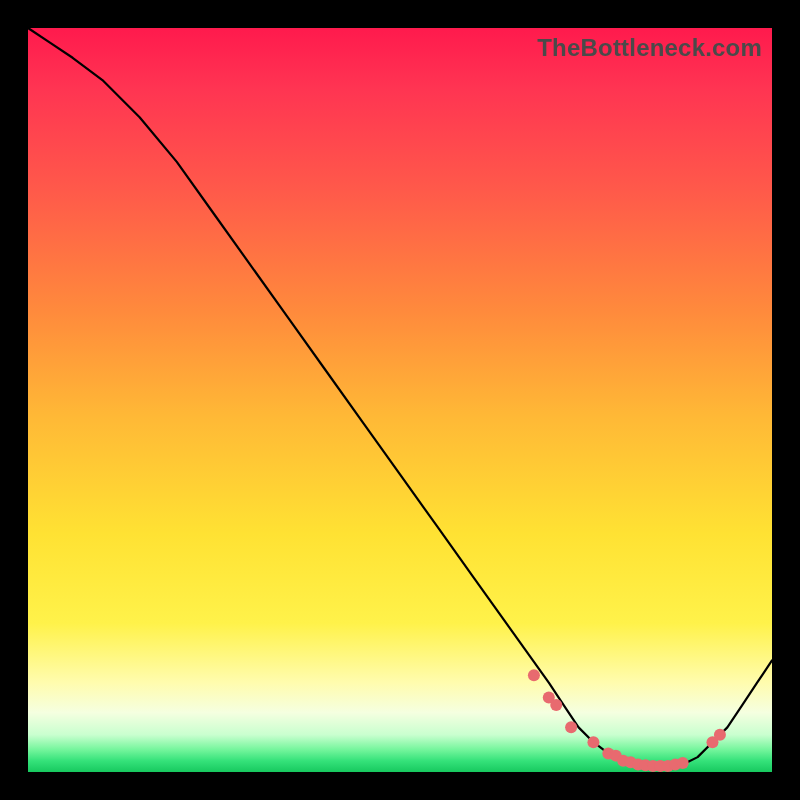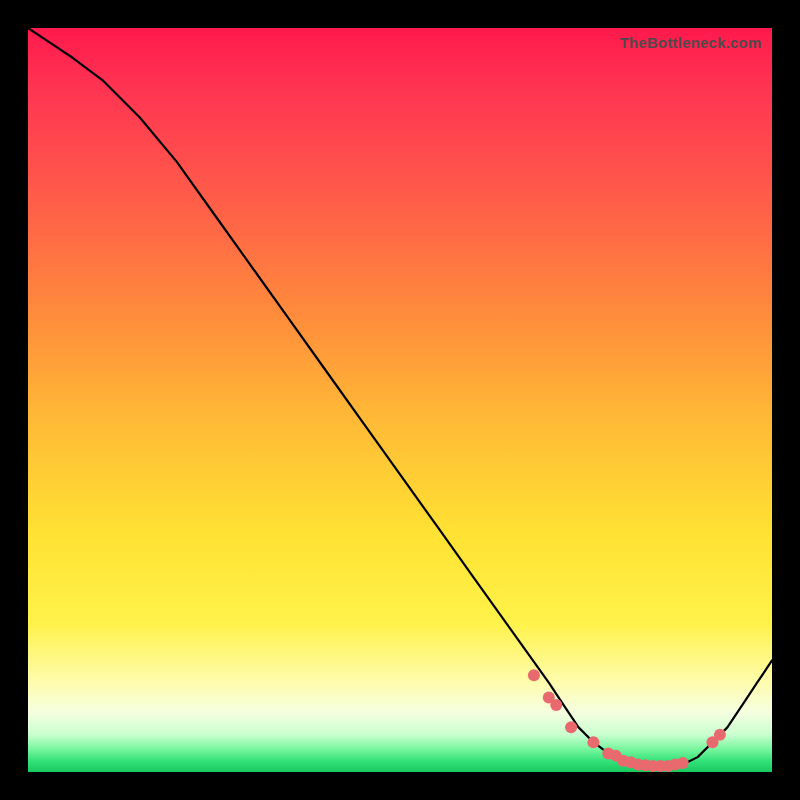--- a/index.html
+++ b/index.html
@@ -39,21 +39,21 @@
       #74f59c 97%,
       #35e27a 98.5%,
       #17c95f 100%
     );
   }
   .watermark {
     position: absolute;
     top: 6px;
     right: 10px;
     color: #4a4a4a;
-    font-size: 15px;
+    font-size: 24px;
     font-weight: 600;
     letter-spacing: 0.2px;
     user-select: none;
   }
   svg.curve {
     position: absolute;
     inset: 0;
     width: 100%;
     height: 100%;
     overflow: visible;

